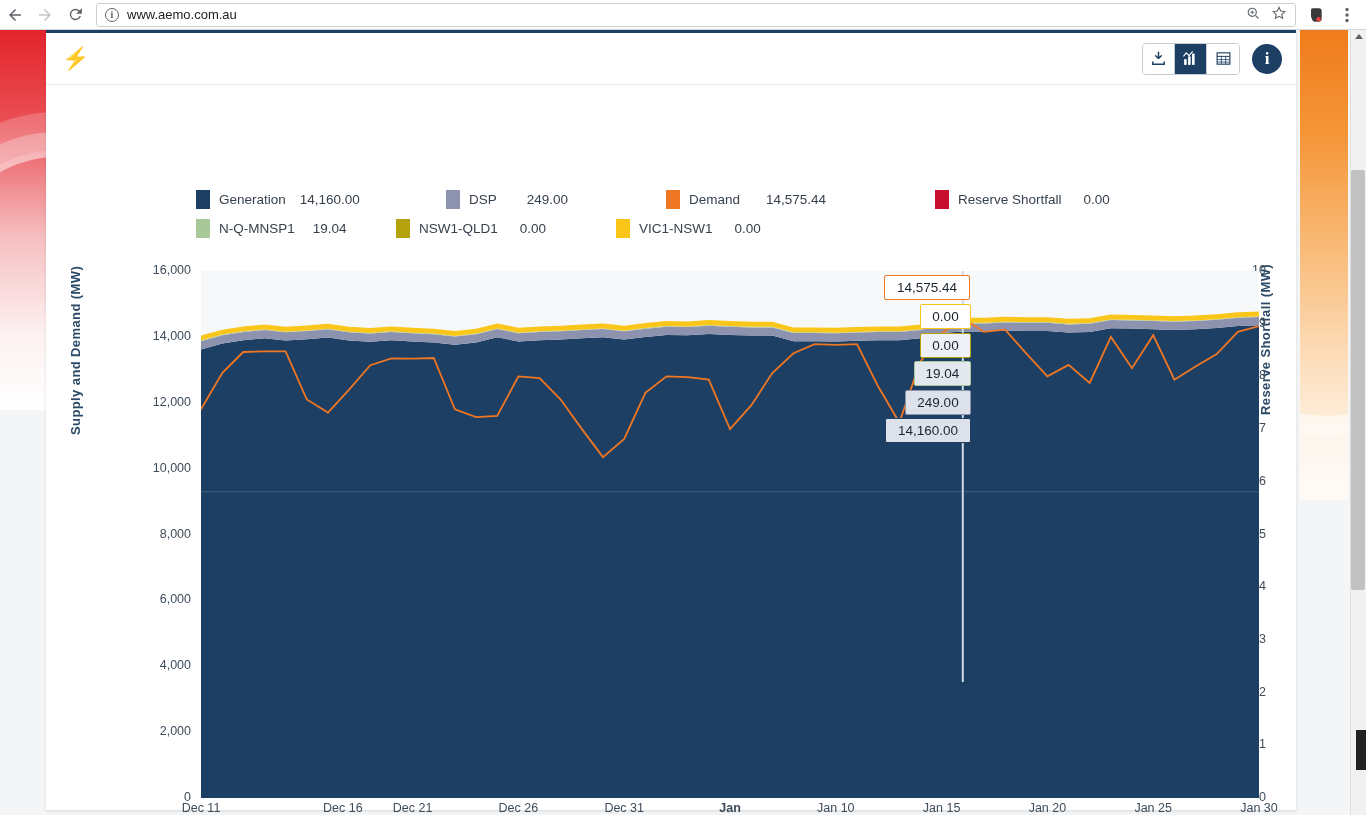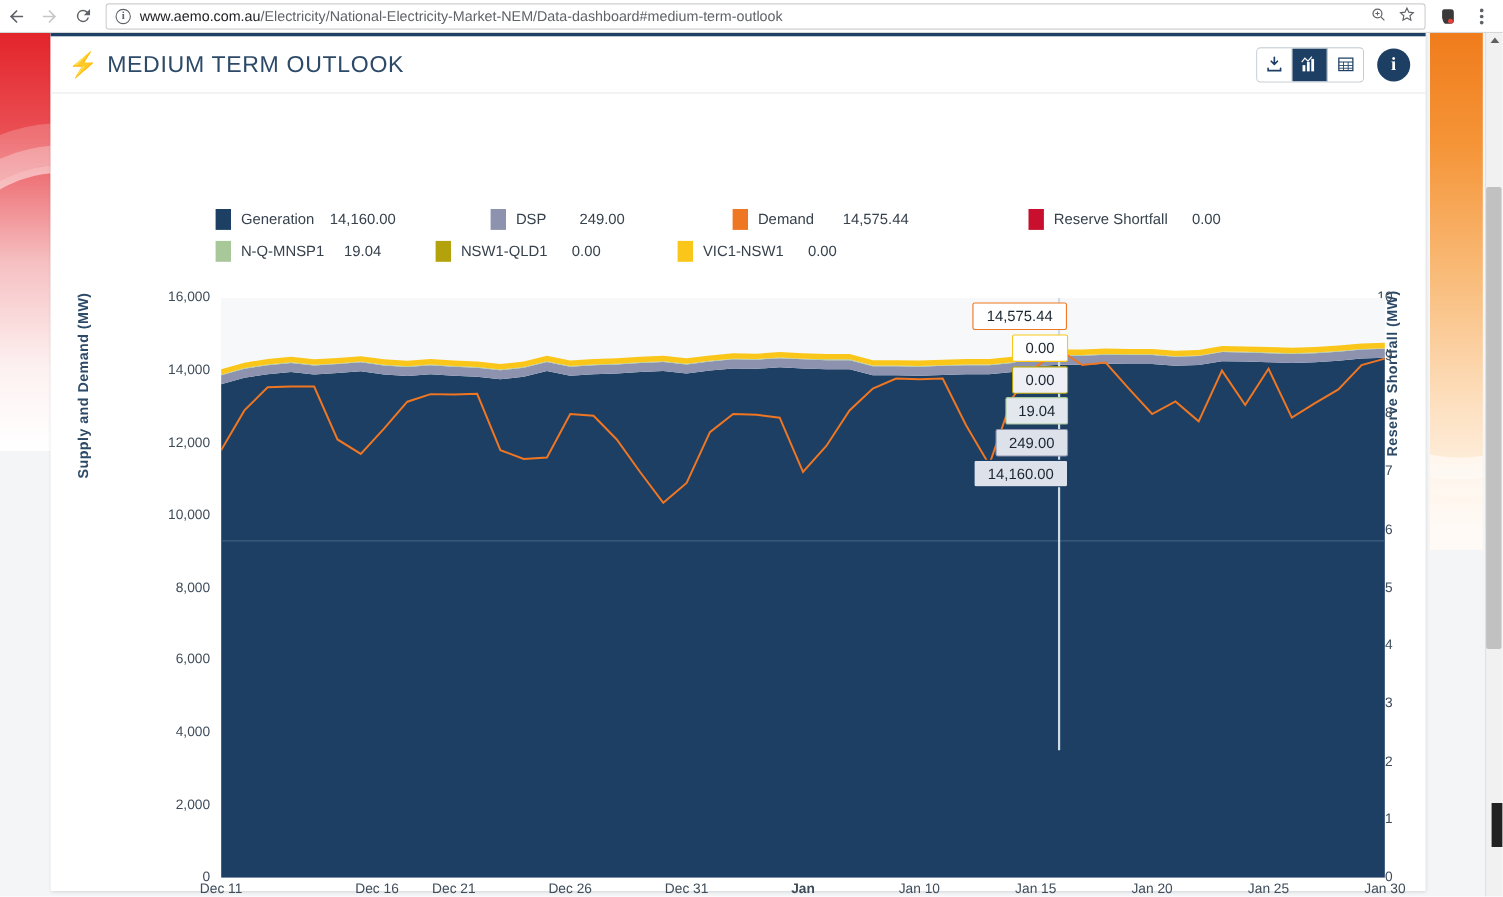--- a/index.html
+++ b/index.html
@@ -190,21 +190,20 @@
       </svg>
   </div>
   <div class="nav-btn">
     <svg width="17" height="17" viewBox="0 0 24 24">
         <path d="M17.65 6.35A8 8 0 1 0 19.73 14h-2.1A6 6 0 1 1 12 6a5.9 5.9 0 0 1 4.22 1.78L13 11h8V3z" fill="currentColor"></path>
       </svg>
   </div>
   <div class="omnibox">
     <span class="omni-info">i</span>
     <span class="url-domain">www.aemo.com.au</span>
-      <span class="url-path">/Electricity/National-Electricity-Market-NEM/Data-dashboard#medium-term-outlook</span>
     <span class="omni-right">
       <span>
         <svg width="15" height="15" viewBox="0 0 24 24">
             <circle cx="10" cy="10" r="6.5" fill="none" stroke="#5f6368" stroke-width="1.8"></circle>
             <line x1="15" y1="15" x2="20" y2="20" stroke="#5f6368" stroke-width="1.8"></line>
             <line x1="7" y1="10" x2="13" y2="10" stroke="#5f6368" stroke-width="1.5"></line>
             <line x1="10" y1="7" x2="10" y2="13" stroke="#5f6368" stroke-width="1.5"></line>
           </svg>
       </span>
       <span>
@@ -233,21 +232,20 @@
 
 <div class="page">
   <div class="deco-left"></div>
   <div class="deco-right"></div>
 
   <div class="card">
     <div class="card-topline"></div>
 
     <div class="card-header">
       <span class="bolt-icon">⚡</span>
-      <span class="card-title">MEDIUM TERM OUTLOOK</span>
       <div class="header-tools">
         <div class="tool-group">
           <div class="tool-btn">
             <svg width="17" height="17" viewBox="0 0 24 24">
                 <path d="M12 3v9m0 0l-4-4m4 4l4-4" fill="none" stroke="#1d3f63" stroke-width="2.1" stroke-linecap="round" stroke-linejoin="round"></path>
                 <path d="M4 17v3h16v-3" fill="none" stroke="#1d3f63" stroke-width="2.1" stroke-linecap="round"></path>
               </svg>
           </div>
           <div class="tool-btn active">
             <svg width="17" height="17" viewBox="0 0 24 24">

